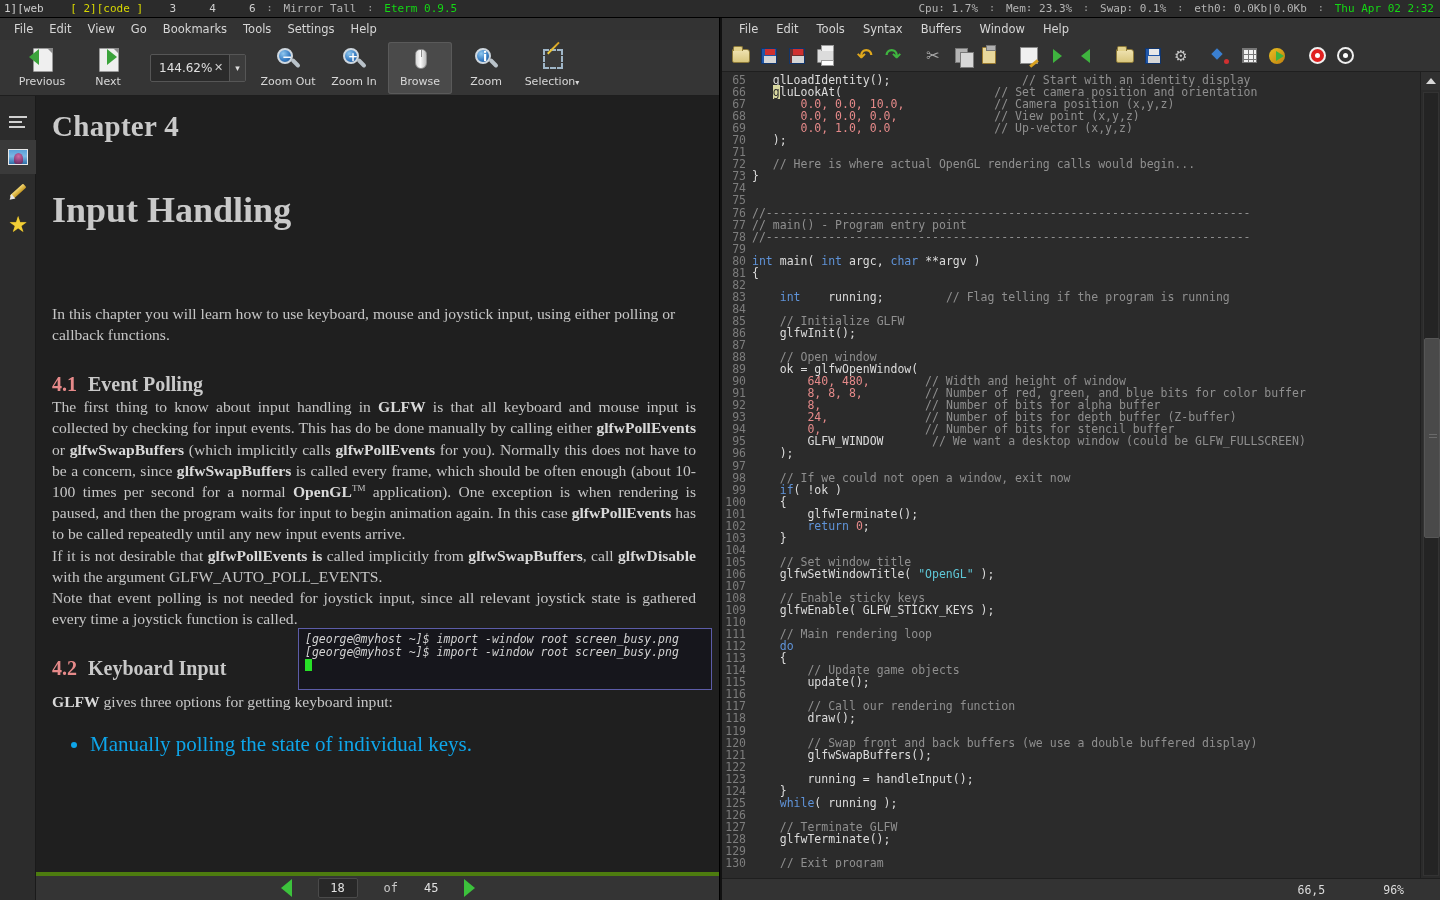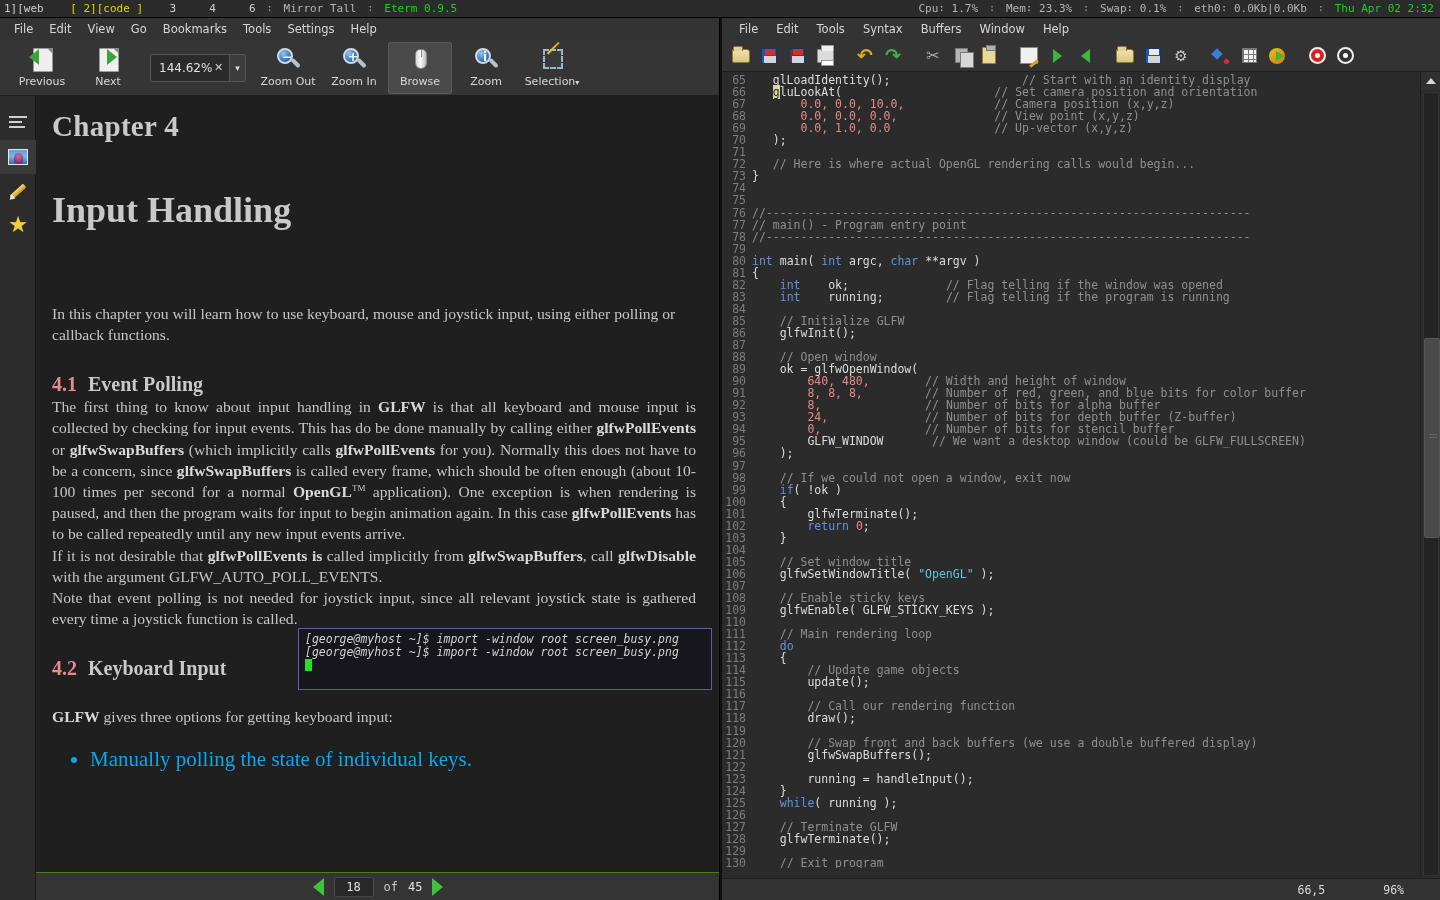--- a/index.html
+++ b/index.html
@@ -182,22 +182,22 @@
   #ok-doc h2.sec { font-size: 20px; font-weight: bold; color: #c9c9c9; margin-top: 28px; }
   #ok-doc h2.sec .num { display: inline-block; width: 36px; }
   #ok-doc p.body { font-size: 15.6px; line-height: 1.36; color: #c6c6c6; text-align: justify; }
   #ok-doc p.body b { font-weight: bold; color: #d9d9d9; }
   #ok-doc ul { margin-top: 18px; padding-left: 38px; }
   #ok-doc li { font-size: 21px; line-height: 1.3; margin-bottom: 2px; color: #0ea5e9; }
   sup.tm { font-size: 9px; vertical-align: super; }
 
   #ok-statusbar {
     position: absolute; left: 36px; bottom: 0; width: 684px; height: 28px;
-    background: #343434; border-top: 1px solid #4d7c0f;
-    display: flex; align-items: center; justify-content: center; gap: 10px;
+    background: #343434; border-top: 4px solid #4d7c0f;
+    display: flex; align-items: center; justify-content: center; gap: 26px;
   }
   .pg-arrow-l { width:0;height:0;border-top:9px solid transparent;border-bottom:9px solid transparent;border-right:11px solid #3cc23c; }
   .pg-arrow-r { width:0;height:0;border-top:9px solid transparent;border-bottom:9px solid transparent;border-left:11px solid #3cc23c; }
   #pg-field {
     background: #282828; border: 1px solid #4a4a4a; border-radius: 2px;
     min-width: 40px; height: 20px; text-align: center; color: #e2e2e2;
     font-size: 12px; line-height: 18px; padding: 0 6px;
     font-family: "DejaVu Sans Mono", monospace;
   }
   #pg-of { font-size: 12px; color: #c8c8c8; font-family: "DejaVu Sans Mono", monospace; }
@@ -453,21 +453,21 @@
           <p class="body"><span>The first thing to know about input handling in </span><b>GLFW</b><span> is that all keyboard and mouse input is collected by checking for input events. This has do be done manually by calling either </span><b>glfwPollEvents</b><span> or </span><b>glfwSwapBuffers</b><span> (which implicitly calls </span><b>glfwPollEvents</b><span> for you). Normally this does not have to be a concern, since </span><b>glfwSwapBuffers</b><span> is called every frame, which should be often enough (about 10-100 times per second for a normal </span><b>OpenGL</b><sup class="tm">TM</sup><span> application). One exception is when rendering is paused, and then the program waits for input to begin animation again. In this case </span><b>glfwPollEvents</b><span> has to be called repeatedly until any new input events arrive.</span></p>
 
           <p class="body"><span>If it is not desirable that </span><b>glfwPollEvents is</b><span> called implicitly from </span><b>glfwSwapBuffers</b><span>, call </span><b>glfwDisable</b><span> with the argument GLFW_AUTO_POLL_EVENTS.</span></p>
 
           <p class="body">Note that event polling is not needed for joystick input, since all relevant joystick state is gathered every time a joystick function is called.</p>
 
           <h2 class="sec">
             <span class="num">4.2</span><span>Keyboard Input</span>
           </h2>
 
-          <p class="body" style="margin-top:26px"><b>GLFW</b><span> gives three options for getting keyboard input:</span></p>
+          <p class="body" style="margin-top:11px"><b>GLFW</b><span> gives three options for getting keyboard input:</span></p>
 
           <ul>
             <li>Manually polling the state of individual keys.</li>
 
           </ul>
         </div>
       </div>
 
       <div id="ok-statusbar">
         <div class="pg-arrow-l"></div>
@@ -579,21 +579,21 @@
           <div class="cl"><span class="ln">72</span><span><span class="ct">   </span><span class="cm">// Here is where actual OpenGL rendering calls would begin...</span></span></div>
           <div class="cl"><span class="ln">73</span><span><span class="ct">}</span></span></div>
           <div class="cl"><span class="ln">74</span><span><span class="ct"></span></span></div>
           <div class="cl"><span class="ln">75</span><span><span class="ct"></span></span></div>
           <div class="cl"><span class="ln">76</span><span><span class="cm">//----------------------------------------------------------------------</span></span></div>
           <div class="cl"><span class="ln">77</span><span><span class="cm">// main() - Program entry point</span></span></div>
           <div class="cl"><span class="ln">78</span><span><span class="cm">//----------------------------------------------------------------------</span></span></div>
           <div class="cl"><span class="ln">79</span><span><span class="ct"></span></span></div>
           <div class="cl"><span class="ln">80</span><span><span class="k">int</span><span class="ct"> main( </span><span class="k">int</span><span class="ct"> argc, </span><span class="k">char</span><span class="ct"> **argv )</span></span></div>
           <div class="cl"><span class="ln">81</span><span><span class="ct">{</span></span></div>
-          <div class="cl"><span class="ln">82</span><span><span class="ct">    </span><span class="k">int</span><span class="ct">    ok;              </span><span class="cm">// Flag telling if the window was opened</span></span></div>
+          <div class="cl"><span class="ln">82</span></div>
           <div class="cl"><span class="ln">83</span><span><span class="ct">    </span><span class="k">int</span><span class="ct">    running;         </span><span class="cm">// Flag telling if the program is running</span></span></div>
           <div class="cl"><span class="ln">84</span><span><span class="ct"></span></span></div>
           <div class="cl"><span class="ln">85</span><span><span class="ct">    </span><span class="cm">// Initialize GLFW</span></span></div>
           <div class="cl"><span class="ln">86</span><span><span class="ct">    glfwInit();</span></span></div>
           <div class="cl"><span class="ln">87</span><span><span class="ct"></span></span></div>
           <div class="cl"><span class="ln">88</span><span><span class="ct">    </span><span class="cm">// Open window</span></span></div>
           <div class="cl"><span class="ln">89</span><span><span class="ct">    ok = glfwOpenWindow(</span></span></div>
           <div class="cl"><span class="ln">90</span><span><span class="ct">        </span><span class="num">640, 480,</span><span class="ct">        </span><span class="cm">// Width and height of window</span></span></div>
           <div class="cl"><span class="ln">91</span><span><span class="ct">        </span><span class="num">8, 8, 8,</span><span class="ct">         </span><span class="cm">// Number of red, green, and blue bits for color buffer</span></span></div>
           <div class="cl"><span class="ln">92</span><span><span class="ct">        </span><span class="num">8,</span><span class="ct">               </span><span class="cm">// Number of bits for alpha buffer</span></span></div>

